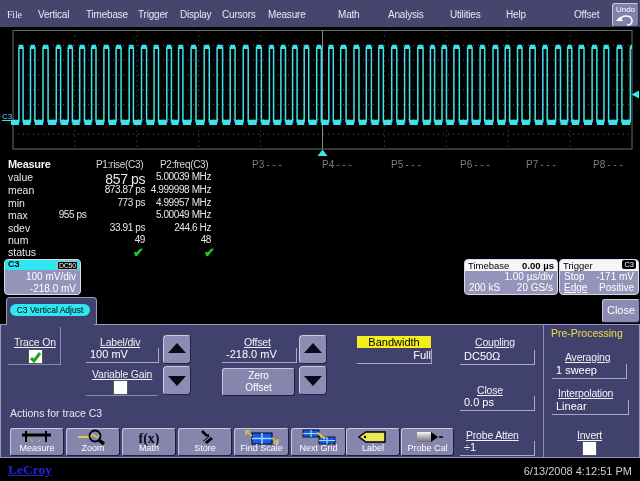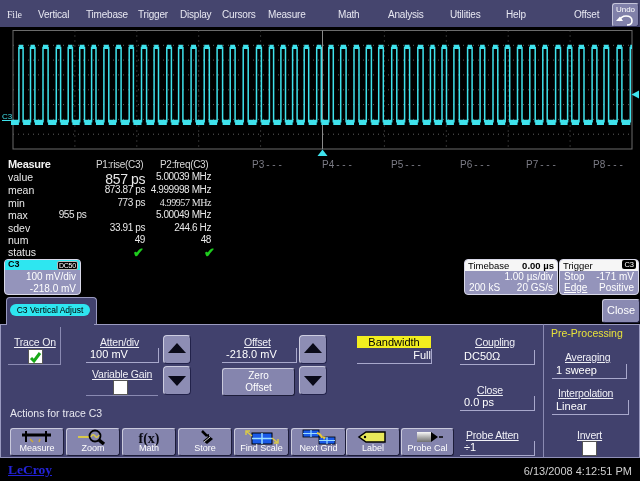--- a/index.html
+++ b/index.html
@@ -79,21 +79,21 @@
 <div class="abs" style="left:526px;top:159px;color:#7b7b85;font-size:10px;">P7 - - -</div>
 <div class="abs" style="left:593px;top:159px;color:#7b7b85;font-size:10px;">P8 - - -</div>
 <div class="abs" style="left:8px;top:171px;color:#e8e8e8;font-size:10.5px;">value</div>
 <div class="abs" style="left:0;top:171px;width:145px;text-align:right;color:#e8e8e8;font-size:14px;letter-spacing:-0.4px;">857 ps</div>
 <div class="abs" style="left:0;top:171px;width:211px;text-align:right;color:#e8e8e8;font-size:10px;letter-spacing:-0.4px;">5.00039 MHz</div>
 <div class="abs" style="left:8px;top:184px;color:#e8e8e8;font-size:10.5px;">mean</div>
 <div class="abs" style="left:0;top:184px;width:145px;text-align:right;color:#e8e8e8;font-size:10px;letter-spacing:-0.4px;">873.87 ps</div>
 <div class="abs" style="left:0;top:184px;width:211px;text-align:right;color:#e8e8e8;font-size:10px;letter-spacing:-0.4px;">4.999998 MHz</div>
 <div class="abs" style="left:8px;top:196.5px;color:#e8e8e8;font-size:10.5px;">min</div>
 <div class="abs" style="left:0;top:196.5px;width:145px;text-align:right;color:#e8e8e8;font-size:10px;letter-spacing:-0.4px;">773 ps</div>
-<div class="abs" style="left:0;top:196.5px;width:211px;text-align:right;color:#e8e8e8;font-size:10px;letter-spacing:-0.4px;font-family:Liberation Serif, serif;">4.99957 MHz</div>
+<div class="abs" style="left:0;top:196.5px;width:211px;text-align:right;color:#e8e8e8;font-size:10px;letter-spacing:-0.4px;">4.99957 MHz</div>
 <div class="abs" style="left:8px;top:209px;color:#e8e8e8;font-size:10.5px;">max</div>
 <div class="abs" style="left:0;top:209px;width:145px;text-align:center;color:#e8e8e8;font-size:10px;letter-spacing:-0.4px;">955 ps</div>
 <div class="abs" style="left:0;top:209px;width:211px;text-align:right;color:#e8e8e8;font-size:10px;letter-spacing:-0.4px;">5.00049 MHz</div>
 <div class="abs" style="left:8px;top:221.5px;color:#e8e8e8;font-size:10.5px;">sdev</div>
 <div class="abs" style="left:0;top:221.5px;width:145px;text-align:right;color:#e8e8e8;font-size:10px;letter-spacing:-0.4px;">33.91 ps</div>
 <div class="abs" style="left:0;top:221.5px;width:211px;text-align:right;color:#e8e8e8;font-size:10px;letter-spacing:-0.4px;">244.6 Hz</div>
 <div class="abs" style="left:8px;top:234px;color:#e8e8e8;font-size:10.5px;">num</div>
 <div class="abs" style="left:0;top:234px;width:145px;text-align:right;color:#e8e8e8;font-size:10px;letter-spacing:-0.4px;">49</div>
 <div class="abs" style="left:0;top:234px;width:211px;text-align:right;color:#e8e8e8;font-size:10px;letter-spacing:-0.4px;">48</div>
 <div class="abs" style="left:8px;top:246px;color:#e8e8e8;font-size:10.5px;">status</div>
@@ -138,21 +138,21 @@
  <div style="color:#fff;font-size:11px;text-align:center;line-height:21px;">Close</div>
   </div>
 <div class="abs" style="left:0;top:324px;width:638px;height:134px;background:#41416d;border-top:1px solid #9a9ac0;border-left:1px solid #9a9ac0;border-right:1px solid #9a9ac0;"></div>
 <div class="abs" style="left:7px;top:323px;width:87px;height:4px;background:#41416d;"></div>
 <div class="abs" style="left:8px;top:327px;width:52px;height:37px;border-right:1px solid #8a8ab2;border-bottom:1px solid #8a8ab2;"></div>
 <div class="abs lbl und" style="left:14px;top:336px;">Trace On</div>
 <div class="cb" style="left:28px;top:349px;">
  <svg width="13" height="13">
       <path d="M2 7 L5 10 L11 2" stroke="#18a818" stroke-width="3" fill="none"></path>
     </svg></div>
-<div class="abs lbl und" style="left:100px;top:336px;">Atten/div</div>
+<div class="abs lbl und" style="left:100px;top:336px;">Label/div</div>
 <div class="inp" style="left:86px;top:348px;width:68px;height:14px;">100 mV</div>
 <div class="abs lbl und" style="left:92px;top:368px;">Variable Gain</div>
 <div class="cb" style="left:113px;top:380px;"></div>
 <div class="abs" style="left:86px;top:395px;width:72px;height:0;border-bottom:1px solid #8a8ab2;"></div>
 <div class="arrowbtn" style="left:163px;top:335px;"><svg width="26" height="27">
       <path d="M13 7 L22 17 L4 17 Z" fill="#0a0a18"></path>
     </svg></div>
 <div class="arrowbtn" style="left:163px;top:366px;"><svg width="26" height="27">
       <path d="M4 9 L22 9 L13 19 Z" fill="#0a0a18"></path>
     </svg></div>

